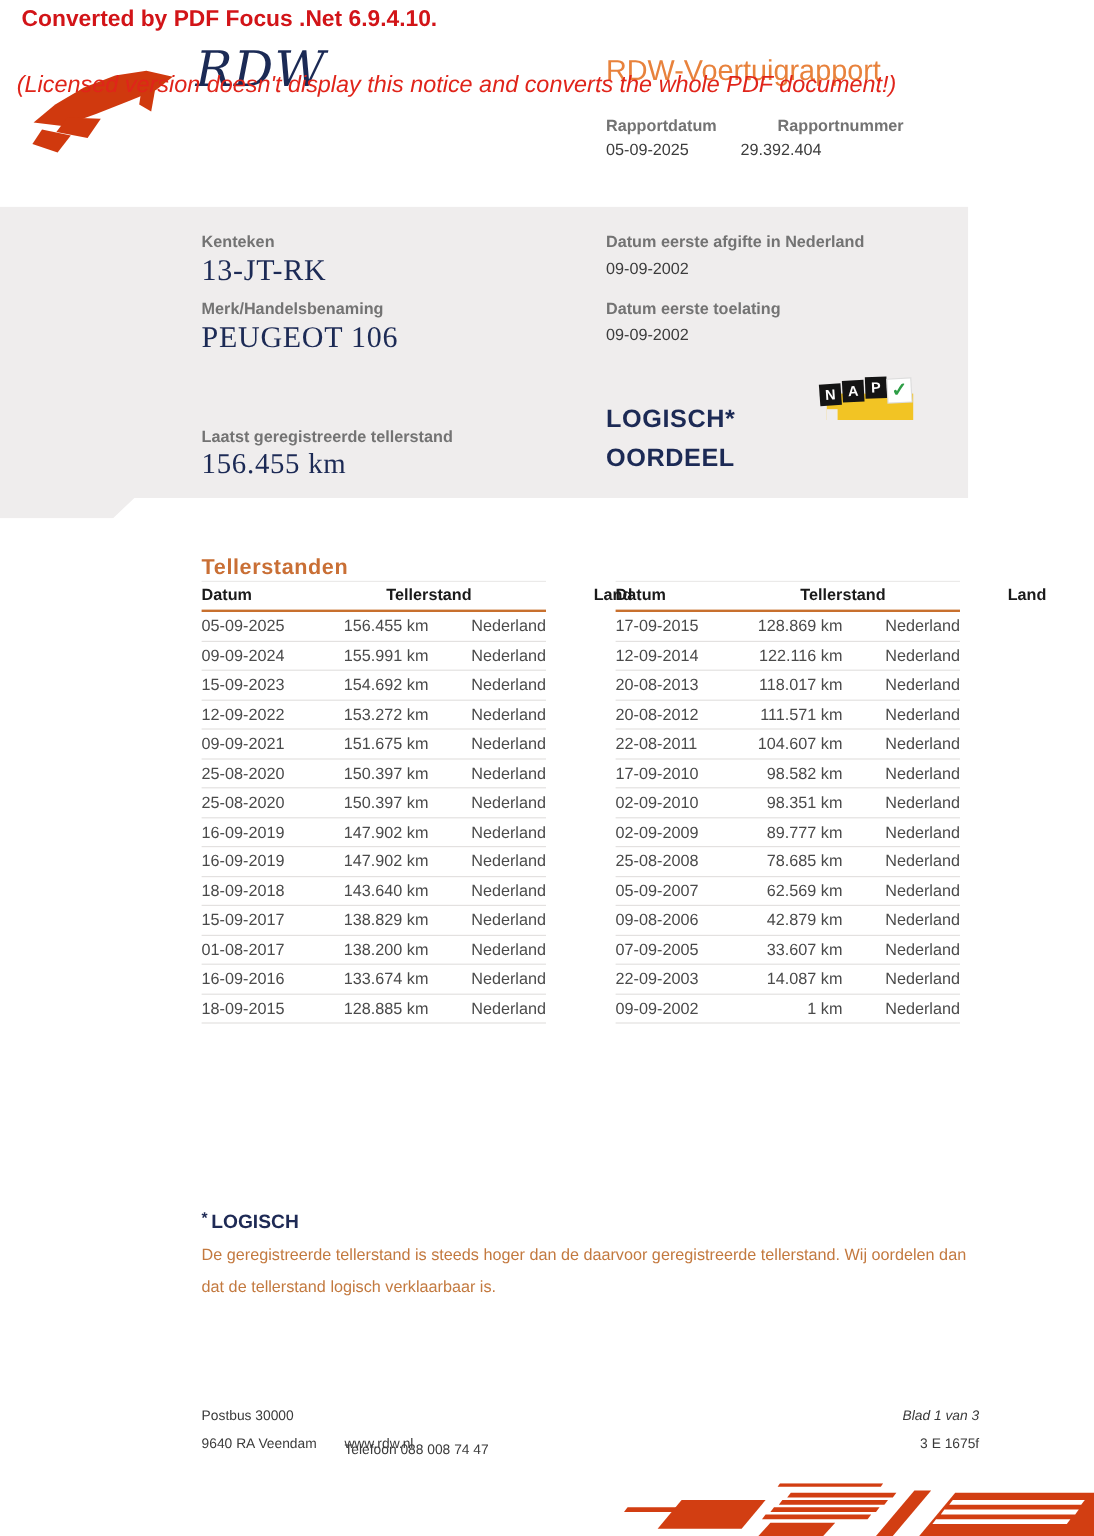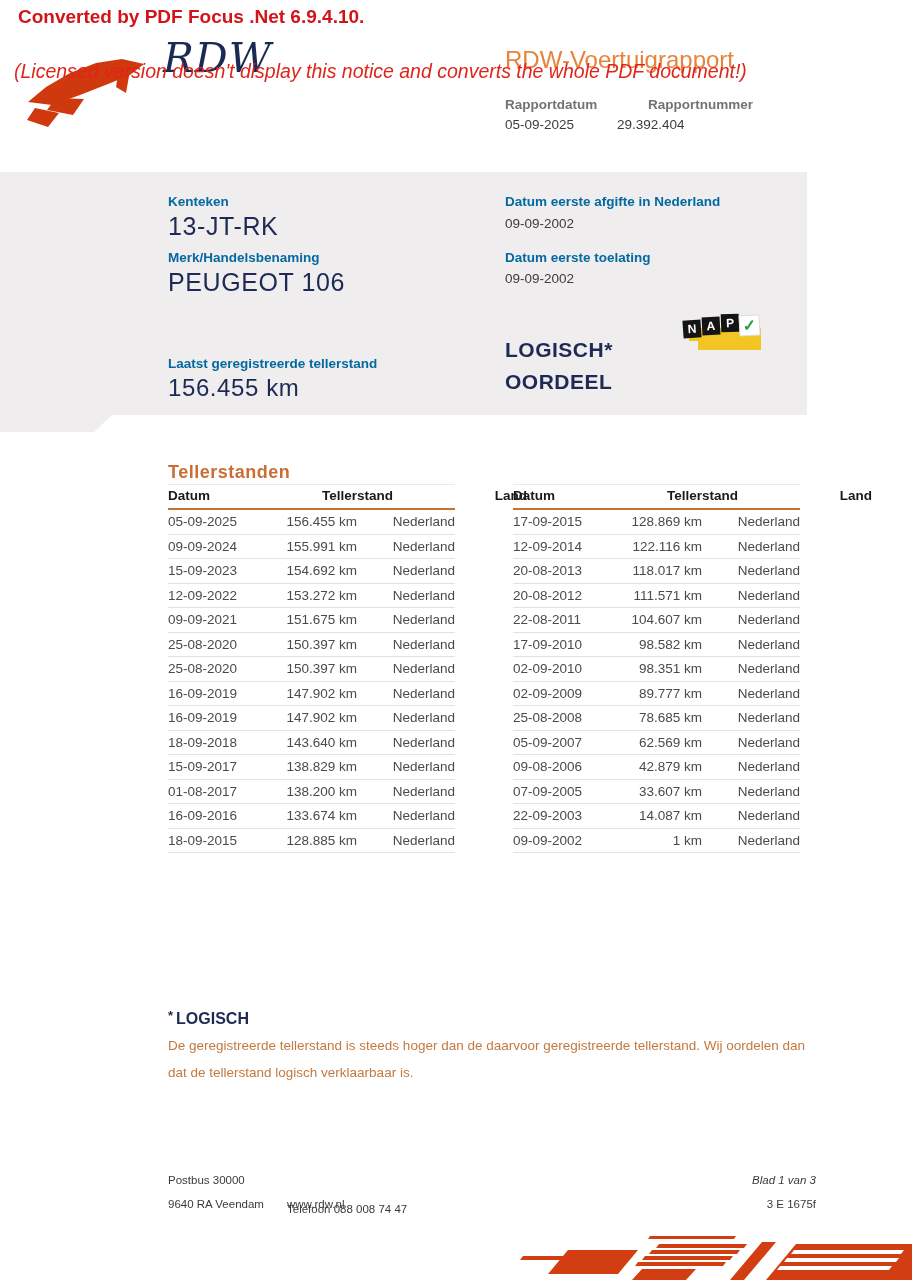--- a/index.html
+++ b/index.html
@@ -15,22 +15,22 @@
   .logo-text { position:absolute; left:163px; top:34px; font-family:"DejaVu Serif", serif; font-size:41px; color:#1B2A55; letter-spacing:1px; z-index:2;font-style:italic; }
   .swoosh { position:absolute; left:22px; top:58px; z-index:1; }
   .doc-title { position:absolute; left:505px; top:46px; color:#E8823C; font-size:24px; white-space:nowrap; z-index:2; }
   .meta-label { position:absolute; font-weight:bold; font-size:13.5px; color:#737373; }
   .meta-value { position:absolute; font-size:13.5px; color:#3C3C3C; }
   
   .panel {
     position:absolute; left:0; top:172px; width:807px; height:260px; background:#EFEDED;
     clip-path: polygon(0 0, 100% 0, 100% 243px, 112px 243px, 94px 100%, 0 100%);
   }
-  .p-label { position:absolute; color:#0369a1; font-weight:bold; font-size:13.5px; white-space:nowrap; }
-  .p-big { position:absolute; color:#1C2A55; font-size:25px; letter-spacing:0.6px; white-space:nowrap; }
+  .p-label { position:absolute; color:#737373; font-weight:bold; font-size:13.5px; white-space:nowrap; }
+  .p-big { position:absolute; color:#1C2A55; font-size:25px; letter-spacing:0.6px; white-space:nowrap;font-family:Liberation Serif, serif; }
   .p-date { position:absolute; color:#3C3C3C; font-size:13.5px; }
   .p-oordeel { position:absolute; left:505px; top:138px; color:#1C2A55; font-size:21px; font-weight:bold; line-height:32px; letter-spacing:0.5px;margin-top:24px; }
   
   .nap { position:absolute; left:683px; top:140px; width:84px; height:44px; }
   .nap-yellow { position:absolute; left:6px; top:16px; width:72px; height:22px; background:#F2C424; }
   .nap-notch { position:absolute; left:6px; top:29px; width:9px; height:9px; background:#EFEDED; }
   .nap-sq { position:absolute; width:18px; height:18px; background:#141414; color:#ffffff; font-weight:bold; font-size:12px; text-align:center; line-height:18px; }
   .n0 { left:0; top:8px; transform:rotate(-4deg); }
   .n1 { left:19px; top:5px; transform:rotate(-3deg); }
   .n2 { left:38px; top:2px; transform:rotate(-2deg); }

